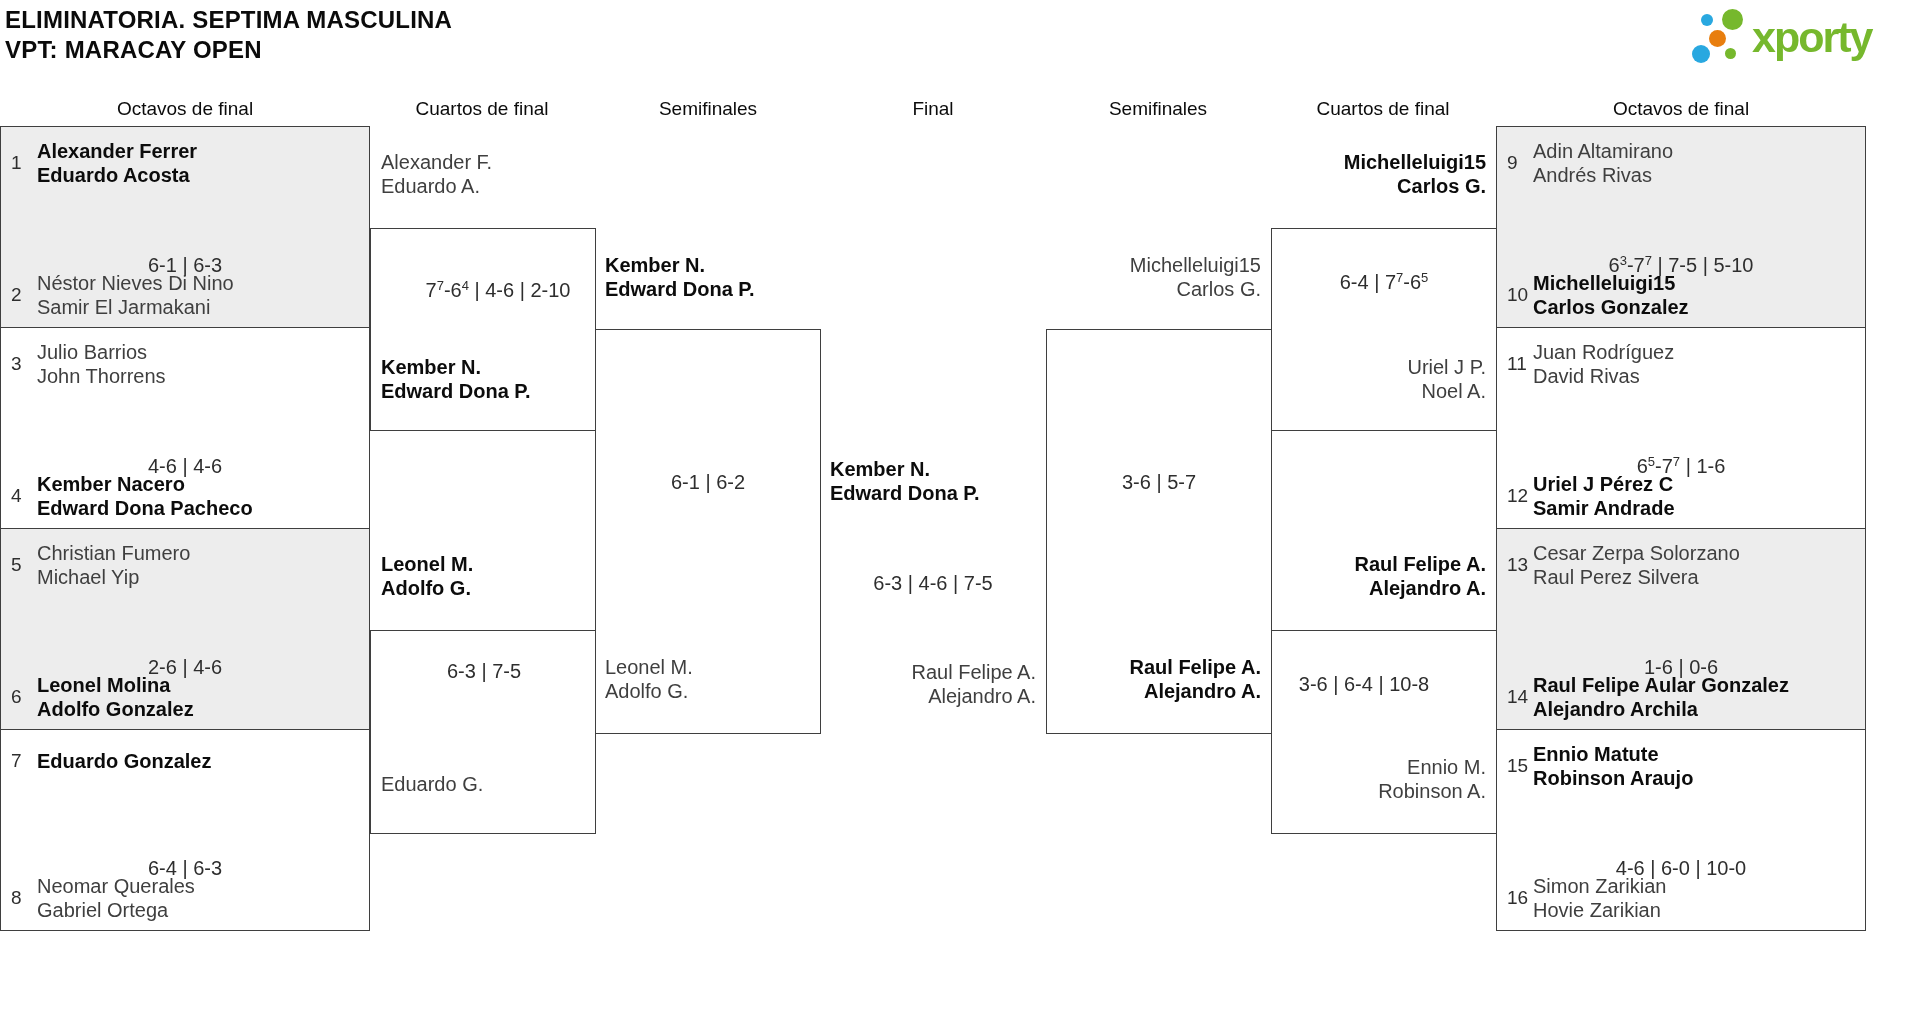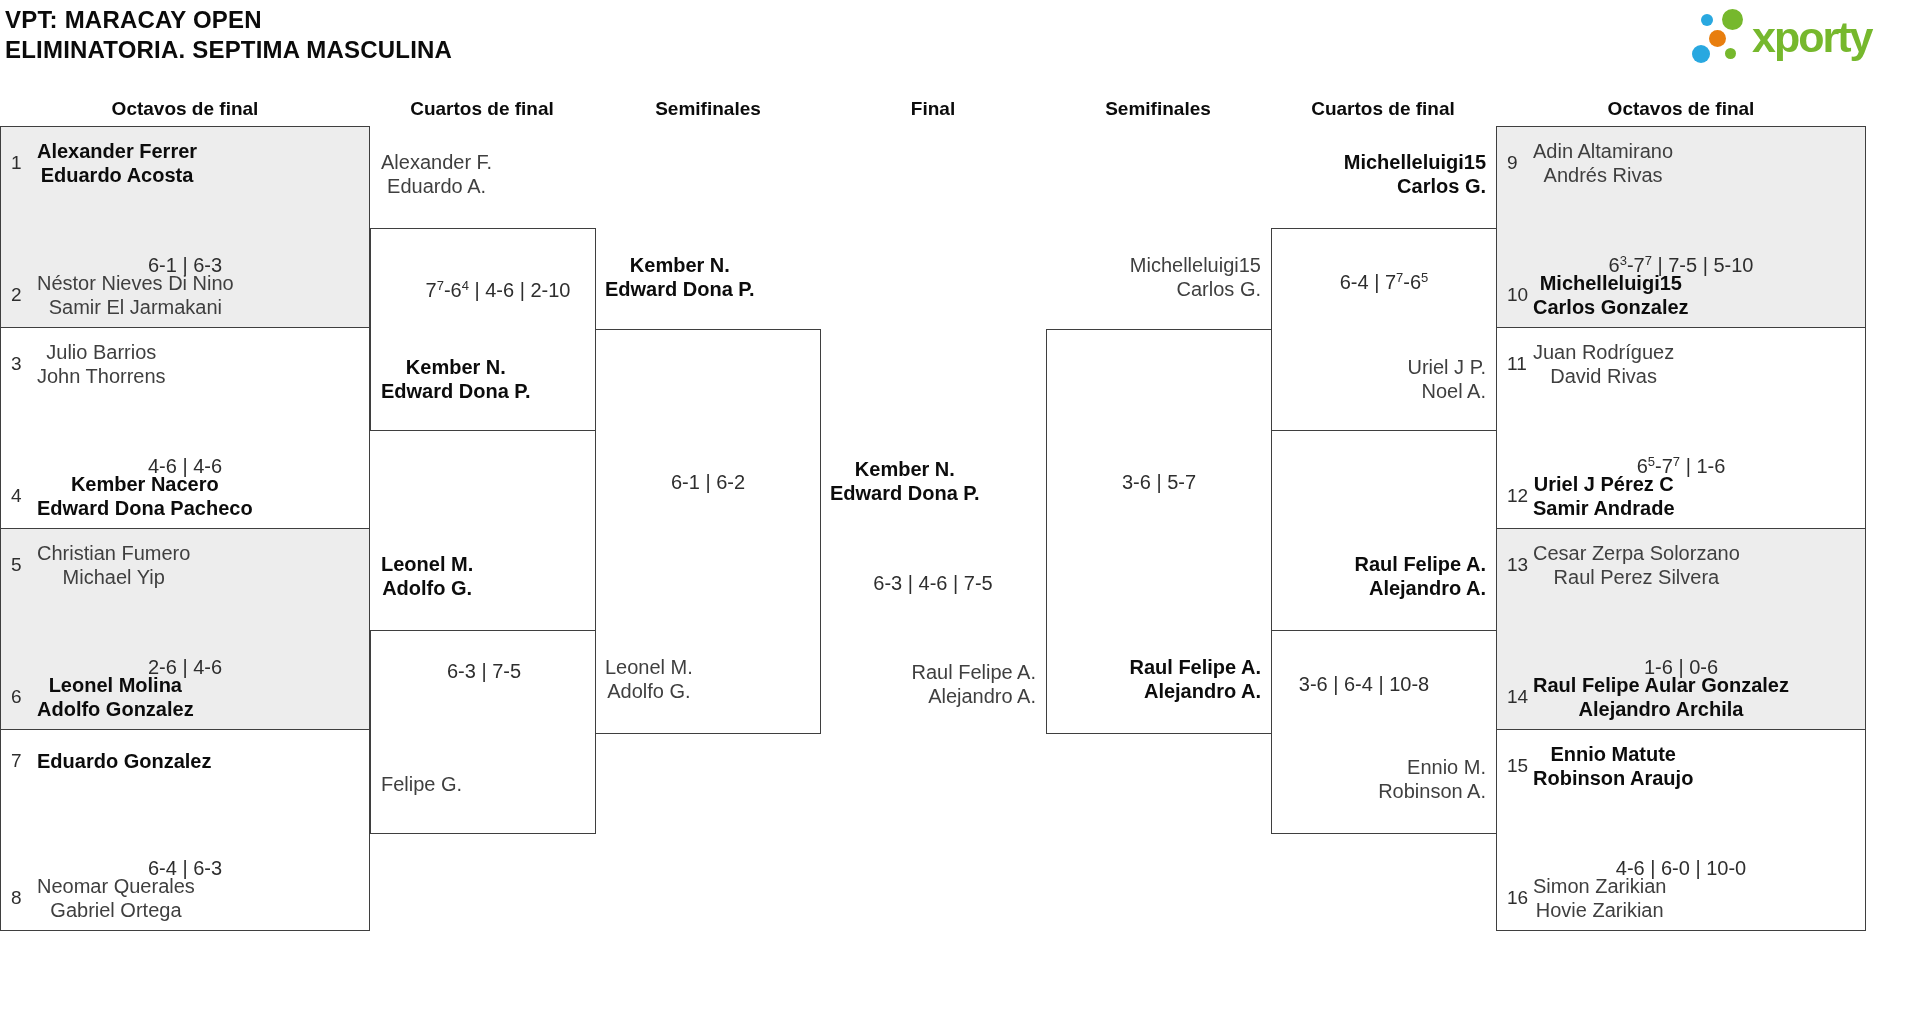--- a/index.html
+++ b/index.html
@@ -5,47 +5,47 @@
   html,body{margin:0;padding:0;}
   body{
     width:1920px;height:1034px;position:relative;overflow:hidden;
     background:#ffffff;color:#111;
     font-family:"Liberation Sans", sans-serif;
   }
   
   .title{position:absolute;left:5px;top:5px;font-size:24px;font-weight:700;line-height:30px;color:#0b0b0b;letter-spacing:.2px;}
   .title span{display:block;}
   
-  .rh{position:absolute;top:98px;width:220px;text-align:center;font-size:19px;font-weight:700;color:#0b0b0b;white-space:nowrap;}
+  .rh{position:absolute;top:98px;width:220px;text-align:center;font-size:19px;font-weight:400;color:#0b0b0b;white-space:nowrap;}
   
   .obox{position:absolute;width:370px;height:202px;border:1px solid #3f3f3f;box-sizing:border-box;background:#fff;}
   .obox.g{background:#ededed;}
   .seed{position:absolute;left:10px;font-size:19px;line-height:24px;color:#2e2e2e;}
   
-  .team{position:absolute;font-size:20px;line-height:24px;color:#3f3f3f;white-space:nowrap;text-align:center;}
+  .team{position:absolute;font-size:20px;line-height:24px;color:#3f3f3f;white-space:nowrap;}
   .team span{display:block;}
   .team.b{font-weight:700;color:#0c0c0c;}
   .tr{text-align:right;}
   
   .score{position:absolute;font-size:20px;line-height:24px;color:#2e2e2e;text-align:center;white-space:nowrap;}
   .obox .score{left:0;width:100%;margin-top:37px;}
   sup{font-size:13px;line-height:0;position:relative;top:-7px;vertical-align:baseline;}
   
   .box{position:absolute;border:1px solid #3f3f3f;box-sizing:border-box;background:transparent;}
   
   .logo{position:absolute;left:1692px;top:9px;width:218px;height:62px;cursor:pointer;}
   .dot{position:absolute;border-radius:50%;}
   .logo-text{position:absolute;left:60px;top:0;font-size:43px;line-height:56px;font-weight:800;color:#76b82d;letter-spacing:-2px;}
 </style>
 </head>
 <body>
 
 <div class="title">
+  <span>ELIMINATORIA. SEPTIMA MASCULINA</span>
   <span>VPT: MARACAY OPEN</span>
-  <span>ELIMINATORIA. SEPTIMA MASCULINA</span>
 </div>
 
 <div class="logo">
   <div class="dot" style="left:9px;top:5px;width:12px;height:12px;background:#29a8e0;"></div>
   <div class="dot" style="left:30px;top:0;width:21px;height:21px;background:#76b82d;"></div>
   <div class="dot" style="left:17px;top:21px;width:17px;height:17px;background:#e87e0e;"></div>
   <div class="dot" style="left:0;top:36px;width:18px;height:18px;background:#29a8e0;"></div>
   <div class="dot" style="left:33px;top:39px;width:11px;height:11px;background:#76b82d;"></div>
   <div class="logo-text">xporty</div>
 </div>
@@ -125,21 +125,21 @@
     <span>Edward Dona P.</span>
 </div>
 
 <div class="team b" style="left:381px;top:552px">
   <span>Leonel M.</span>
     <span>Adolfo G.</span>
 </div>
 <div class="box" style="left:370px;top:630px;width:226px;height:204px"></div>
 <div class="score" style="left:370px;top:659px;width:228px">6-3 | 7-5</div>
 <div class="team" style="left:381px;top:772px">
-  <span>Felipe G.</span>
+  <span>Eduardo G.</span>
     <span></span>
 </div>
 
 <div class="team b" style="left:605px;top:253px">
   <span>Kember N.</span>
     <span>Edward Dona P.</span>
 </div>
 <div class="box" style="left:595px;top:329px;width:226px;height:405px"></div>
 <div class="score" style="left:595px;top:470px;width:226px">6-1 | 6-2</div>
 <div class="team" style="left:605px;top:655px">

